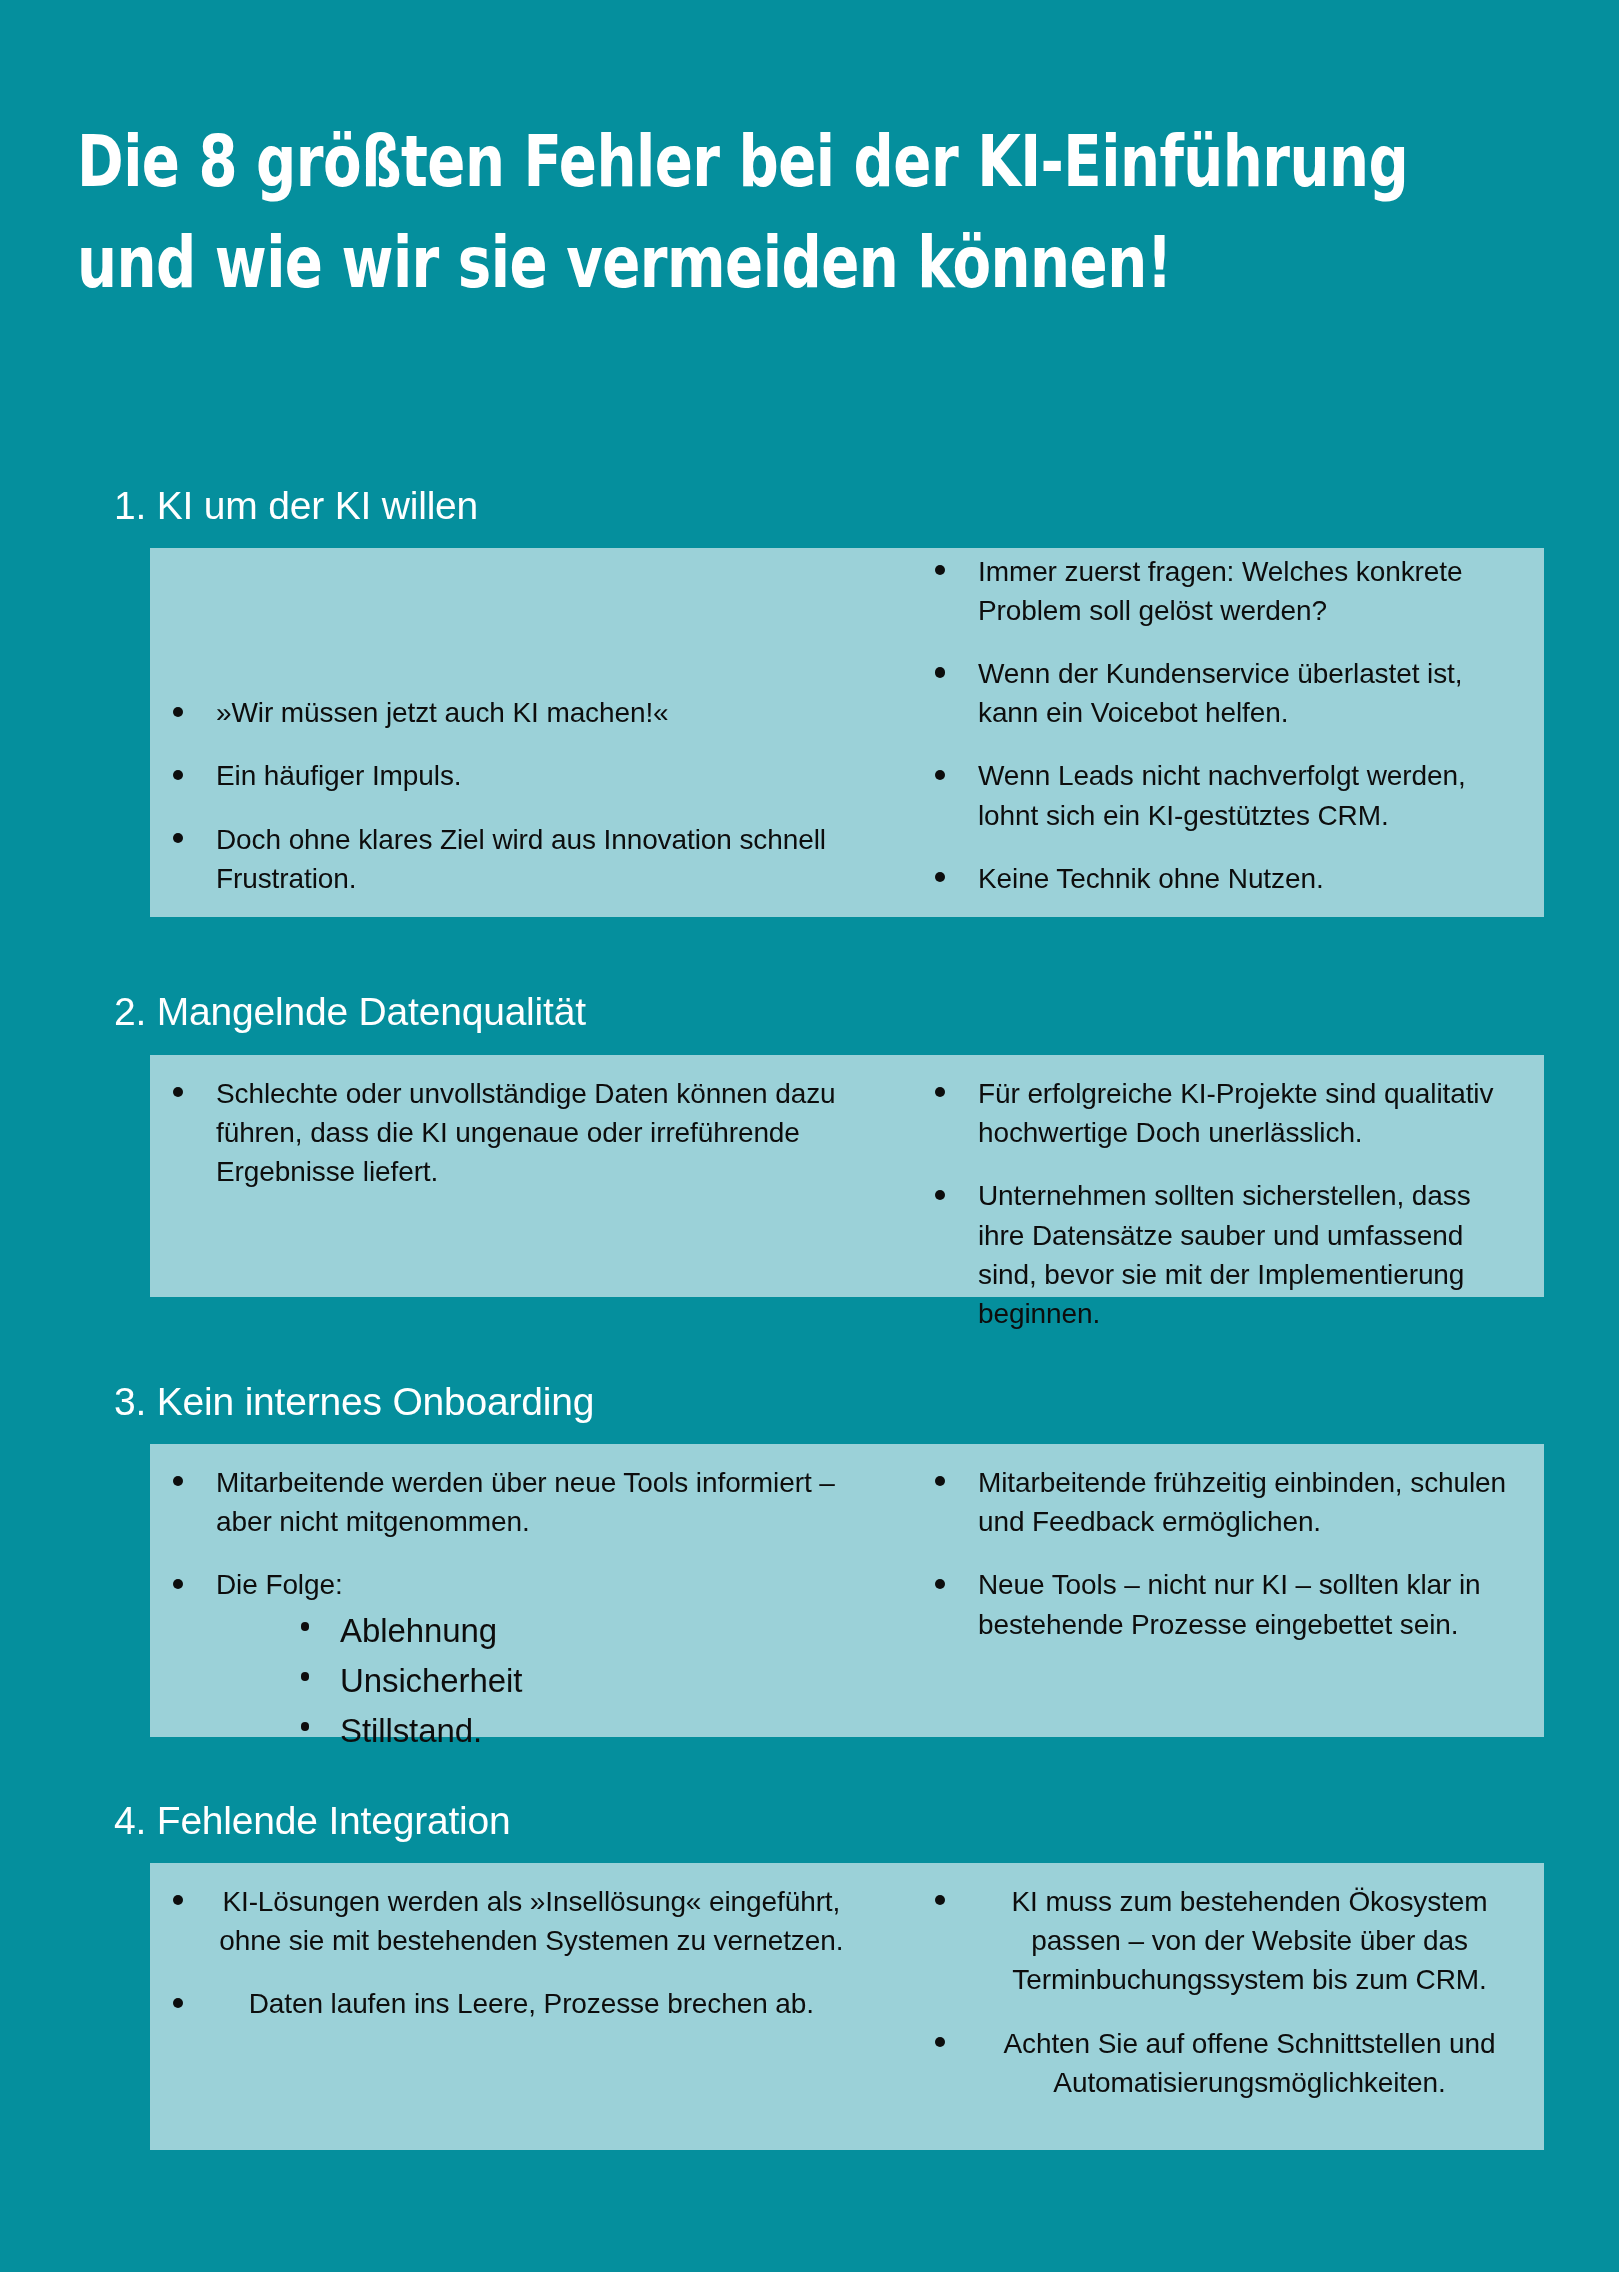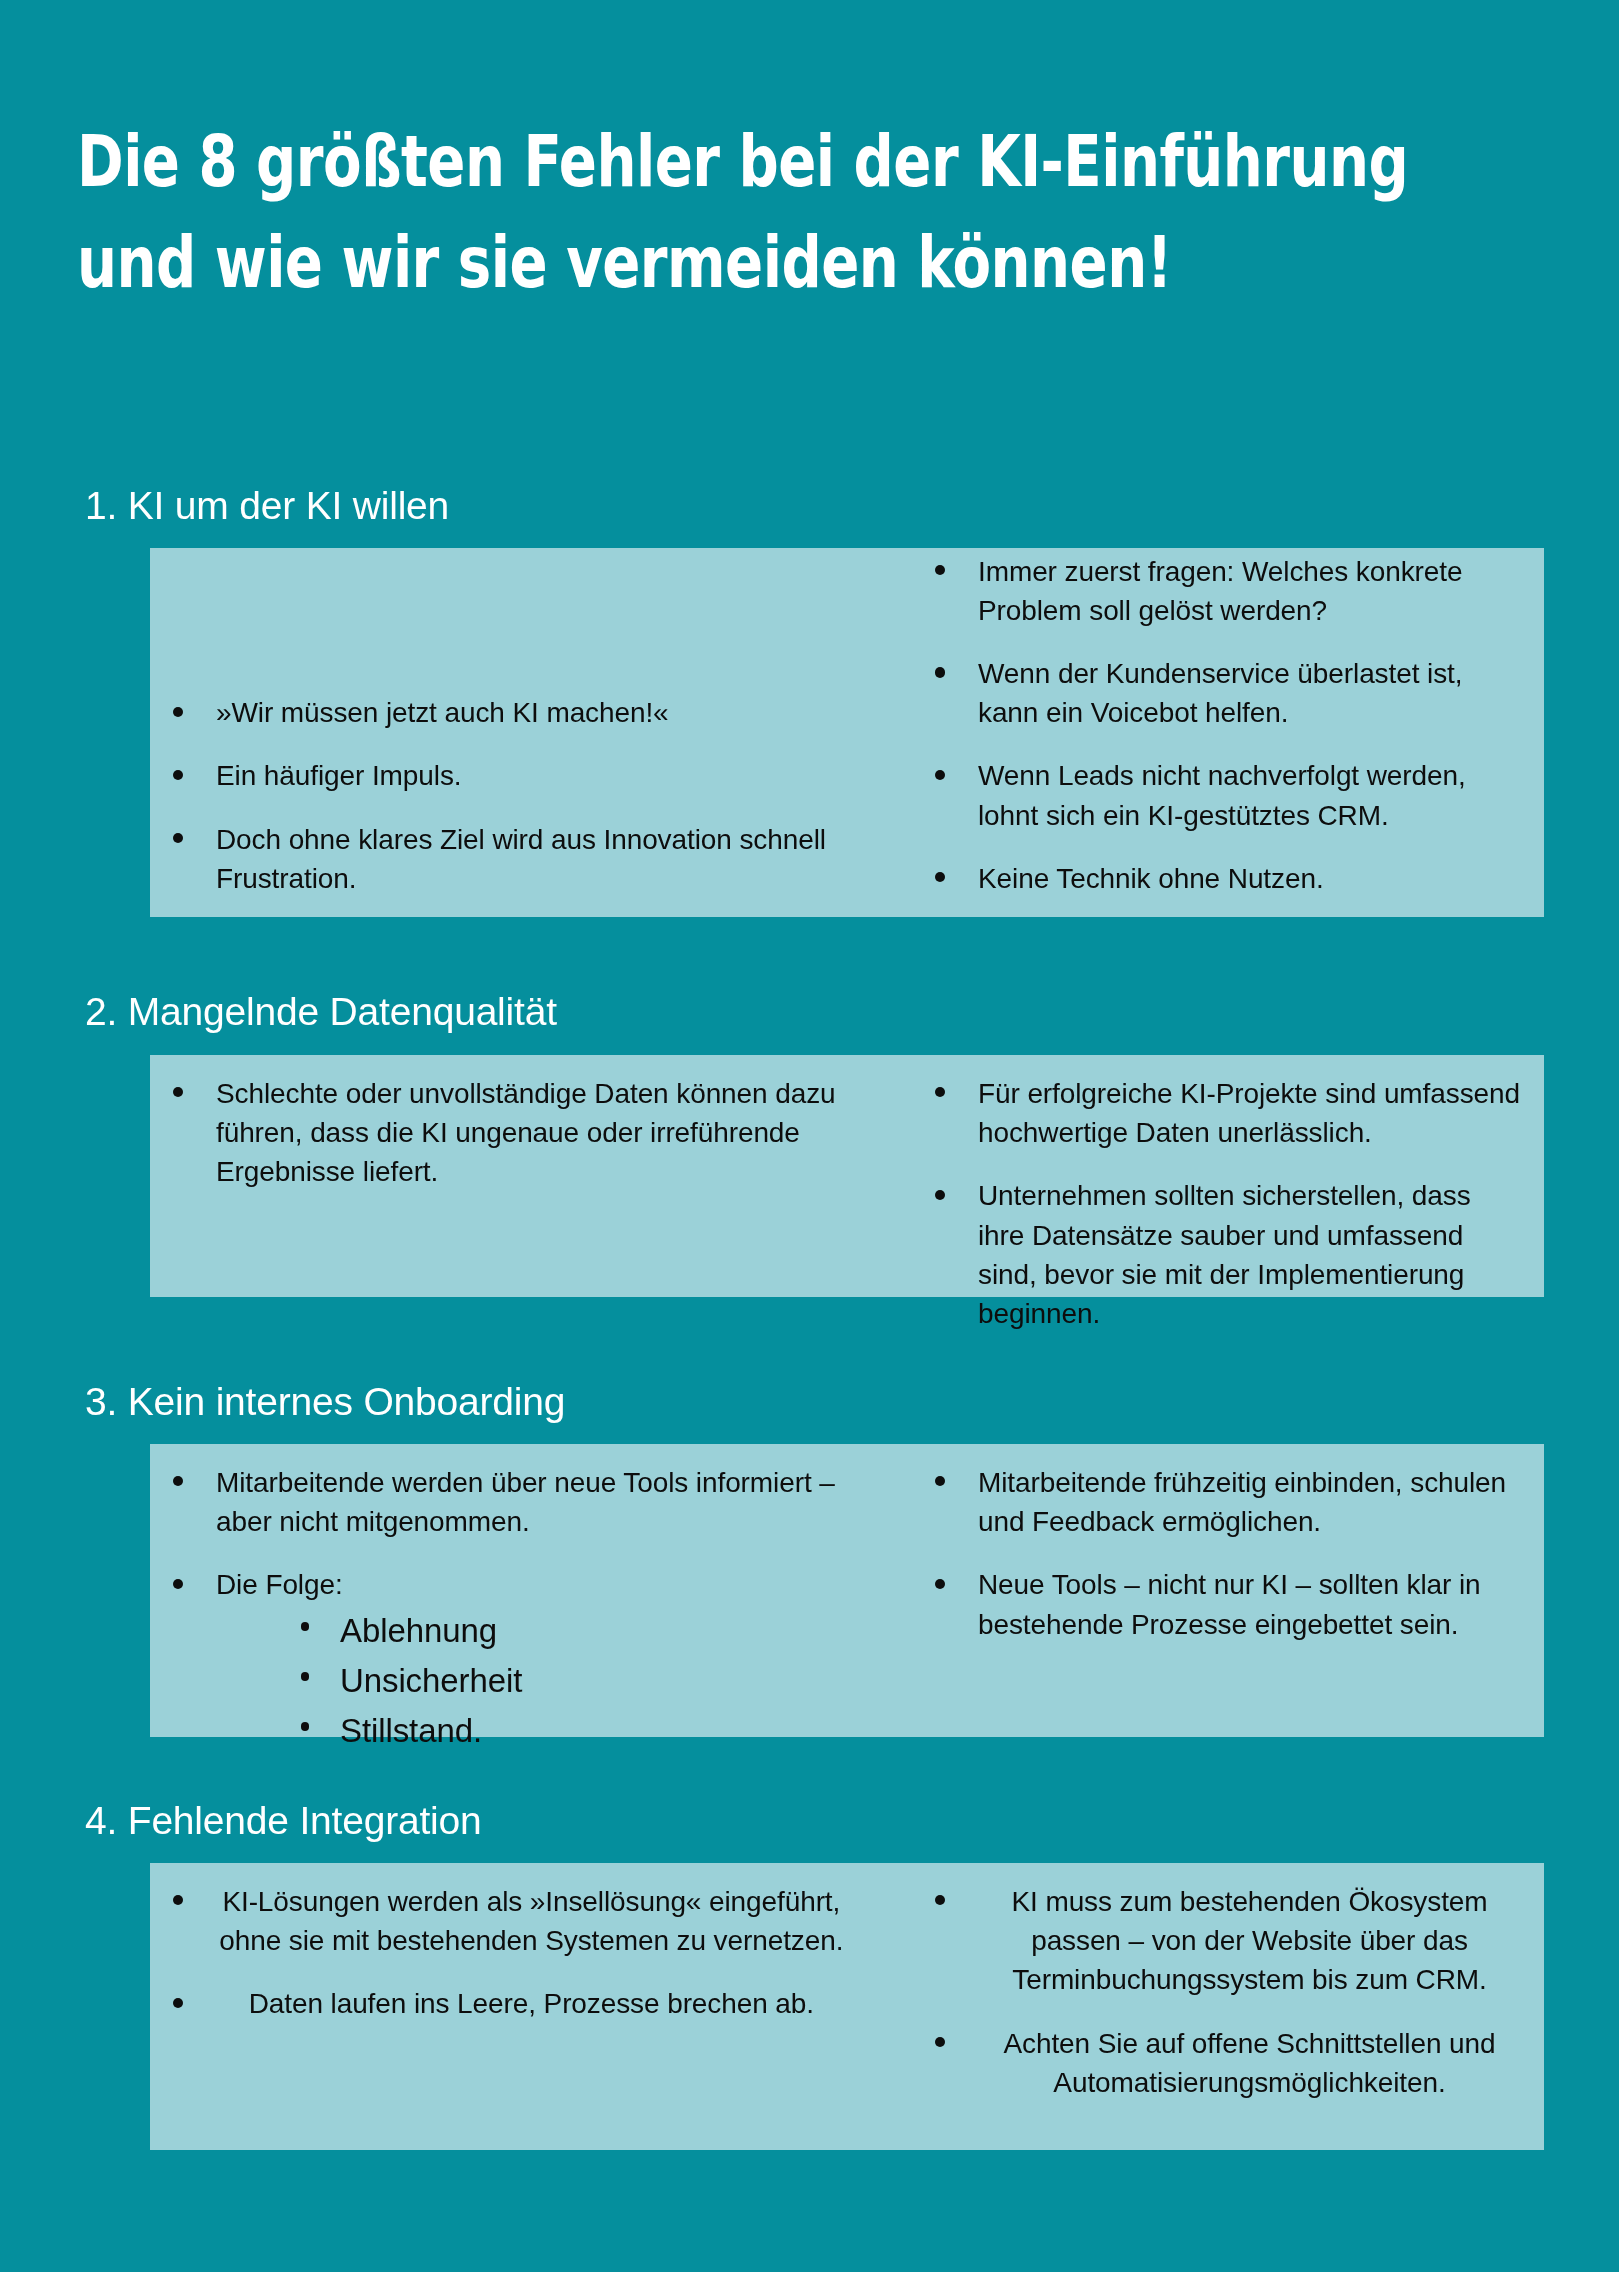--- a/index.html
+++ b/index.html
@@ -54,21 +54,21 @@
   }
 
   .section {
     position: absolute;
     left: 0;
     width: 1620px;
   }
 
   .section-heading {
     position: absolute;
-    left: 85px;
+    left: 114px;
     top: 0;
     color: #ffffff;
     font-size: 39px;
     font-weight: 400;
     line-height: 1.0;
     letter-spacing: -0.2px;
     white-space: nowrap;
   }
 
   .panel {
@@ -218,21 +218,21 @@
               <li>
                 <span class="bullet-dot"></span>
                 <span class="li-text">Schlechte oder unvollständige Daten können dazu führen, dass die KI ungenaue oder irreführende Ergebnisse liefert.</span>
               </li>
             </ul>
           </div>
           <div class="col col-right">
             <ul class="bullets">
               <li>
                 <span class="bullet-dot"></span>
-                <span class="li-text">Für erfolgreiche KI-Projekte sind umfassend hochwertige Daten unerlässlich.</span>
+                <span class="li-text">Für erfolgreiche KI-Projekte sind qualitativ hochwertige Doch unerlässlich.</span>
               </li>
               <li>
                 <span class="bullet-dot"></span>
                 <span class="li-text">Unternehmen sollten sicherstellen, dass ihre Datensätze sauber und umfassend sind, bevor sie mit der Implementierung beginnen.</span>
               </li>
             </ul>
           </div>
         </div>
       </div>
       <div class="section" style="top: 0px;">

